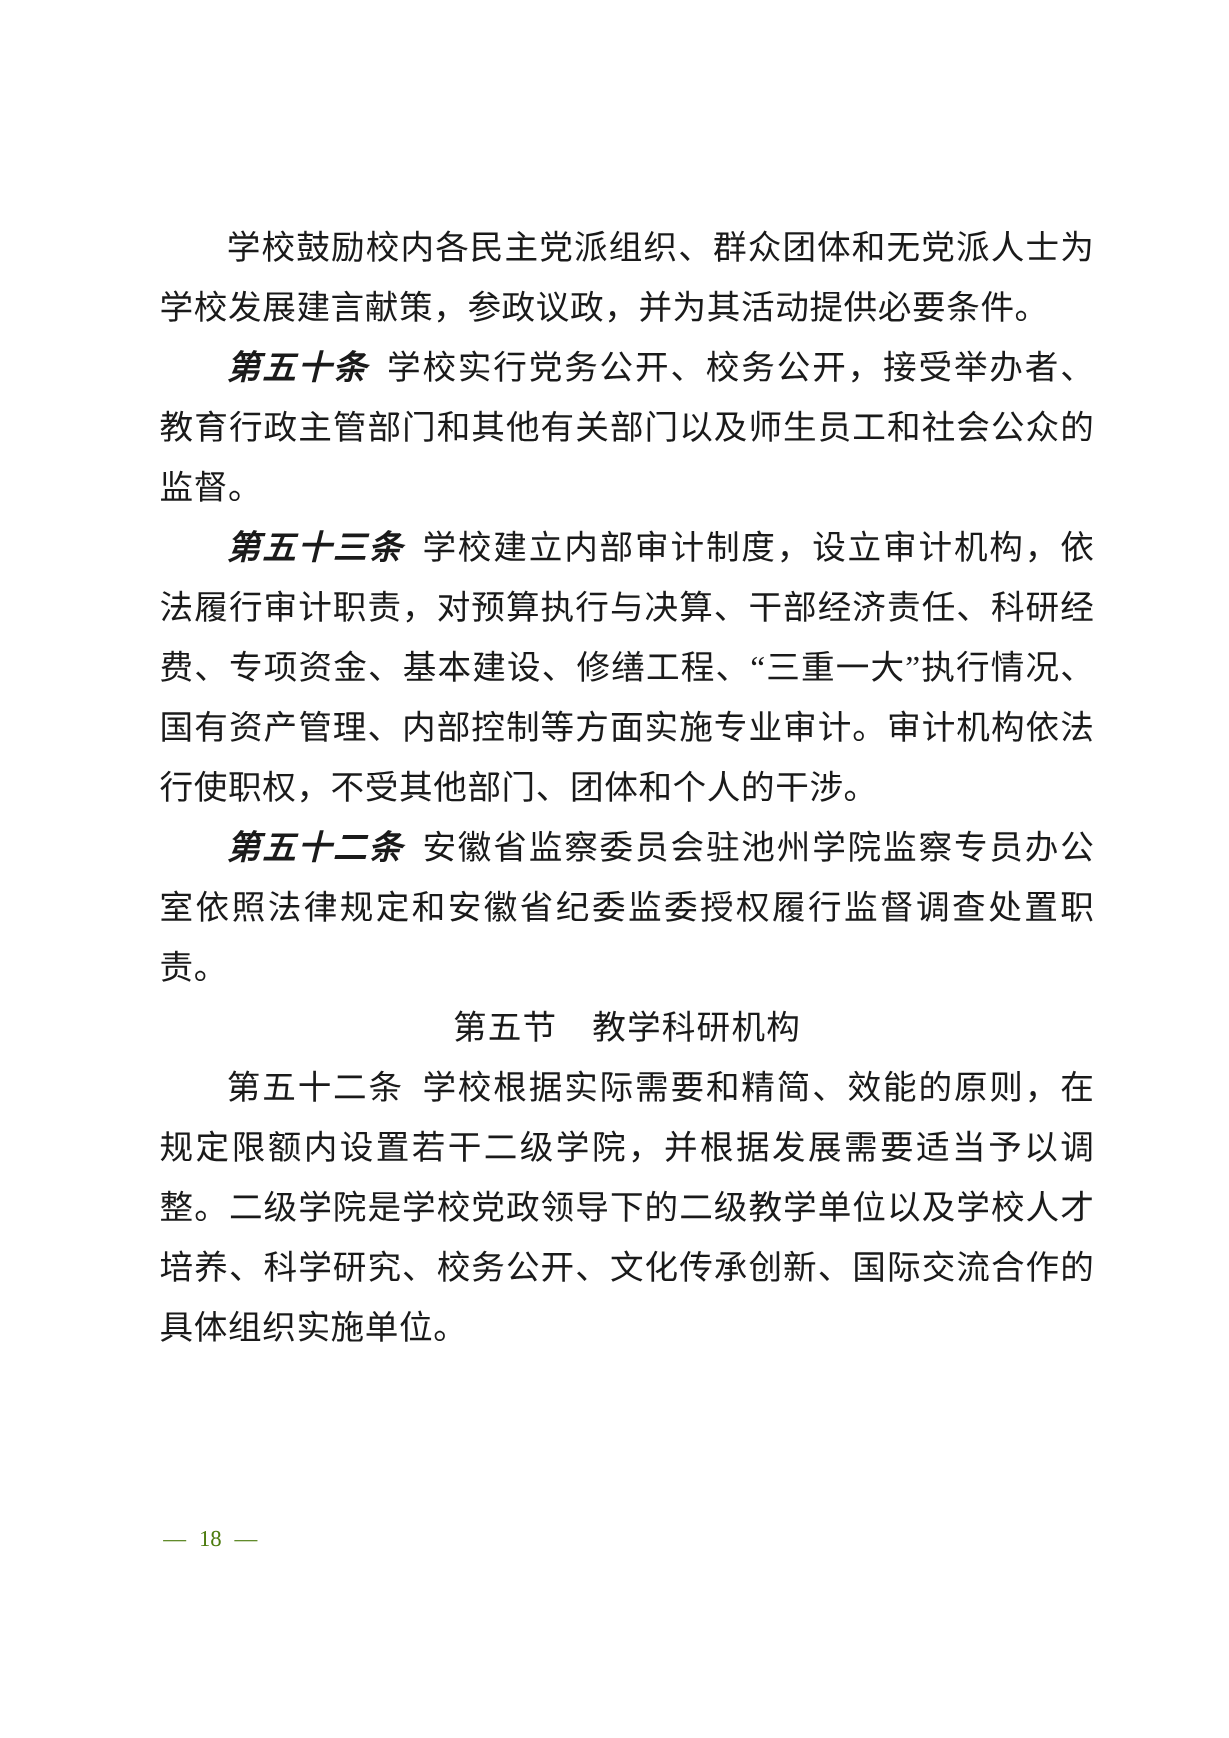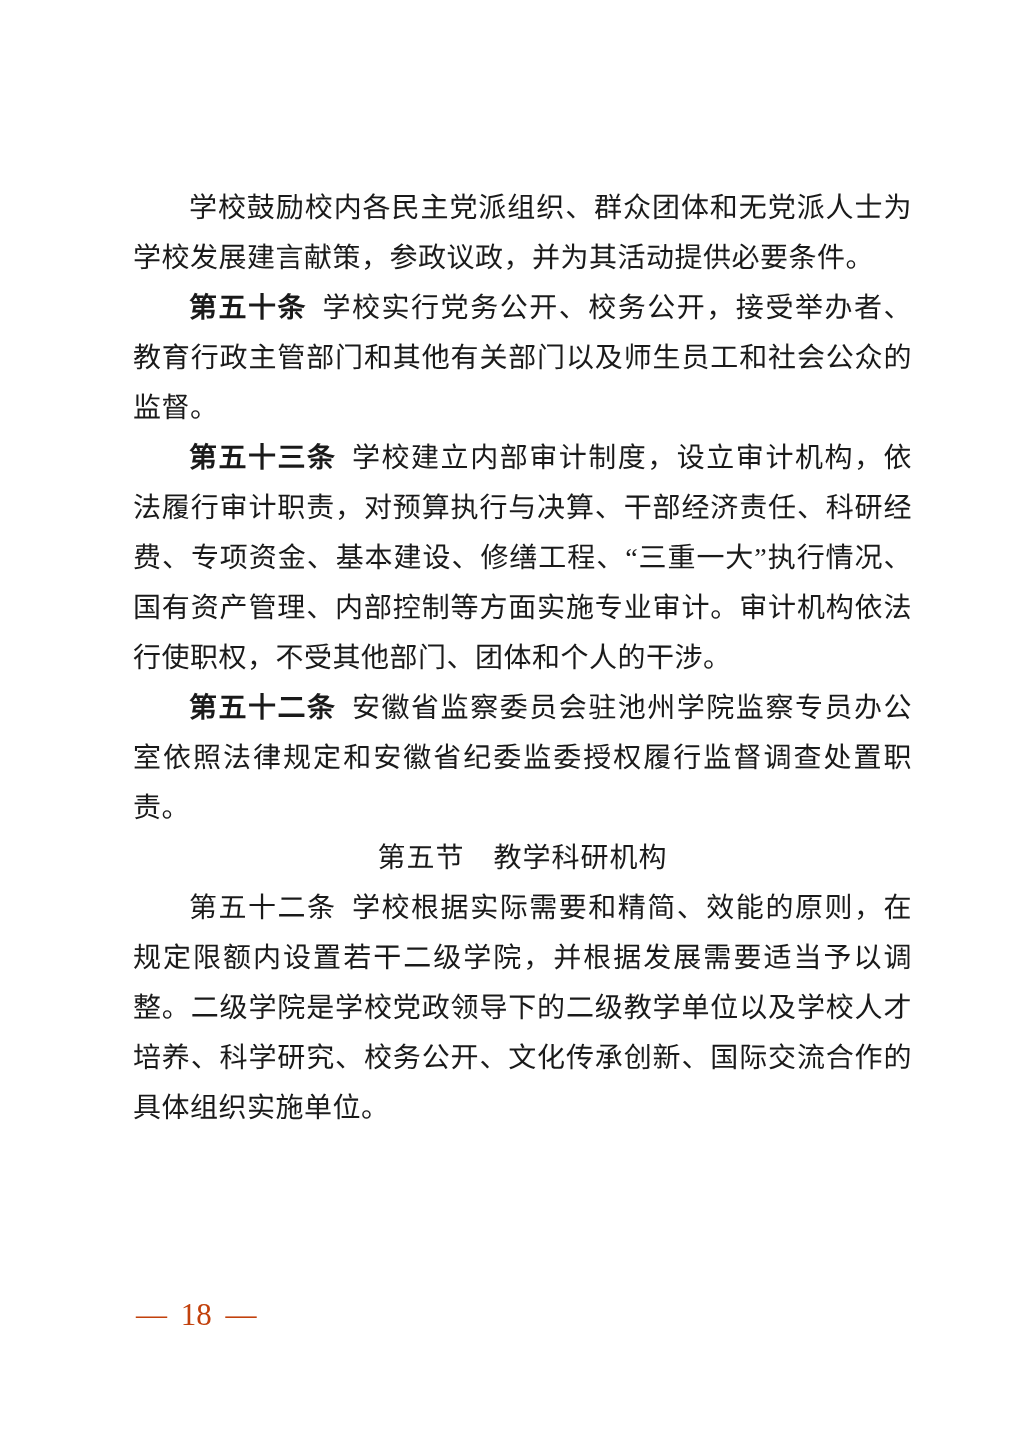--- a/index.html
+++ b/index.html
@@ -31,37 +31,38 @@
     text-justify: inter-ideograph;
     text-indent: 2em;
     letter-spacing: 0.5px;
   }
   .article-no {
     font-weight: normal;
     margin-right: 0.55em;
   }
   .article-no.bold {
     font-weight: bold;
+    font-style: italic;
   }
   .section-heading {
     margin: 0;
     font-size: 28px;
     line-height: 50px;
     font-weight: normal;
     text-align: center;
     text-indent: 0;
     letter-spacing: 1px;
   }
   .page-footer {
     position: absolute;
     left: 136px;
-    top: 1300px;
-    font-size: 31px;
+    top: 1268px;
+    font-size: 19px;
     line-height: 30px;
-    color: #c2410c;
+    color: #4d7c0f;
     word-spacing: 6px;
   }
 </style>
 </head>
 <body>
 
 <div class="page">
 
   <main class="body-text">
 

